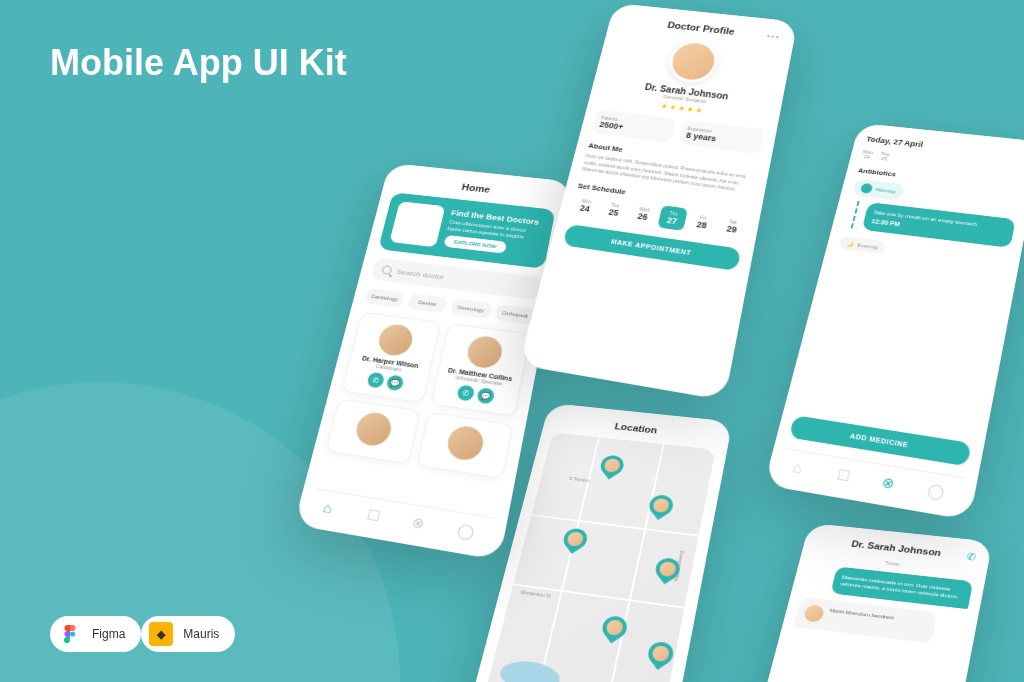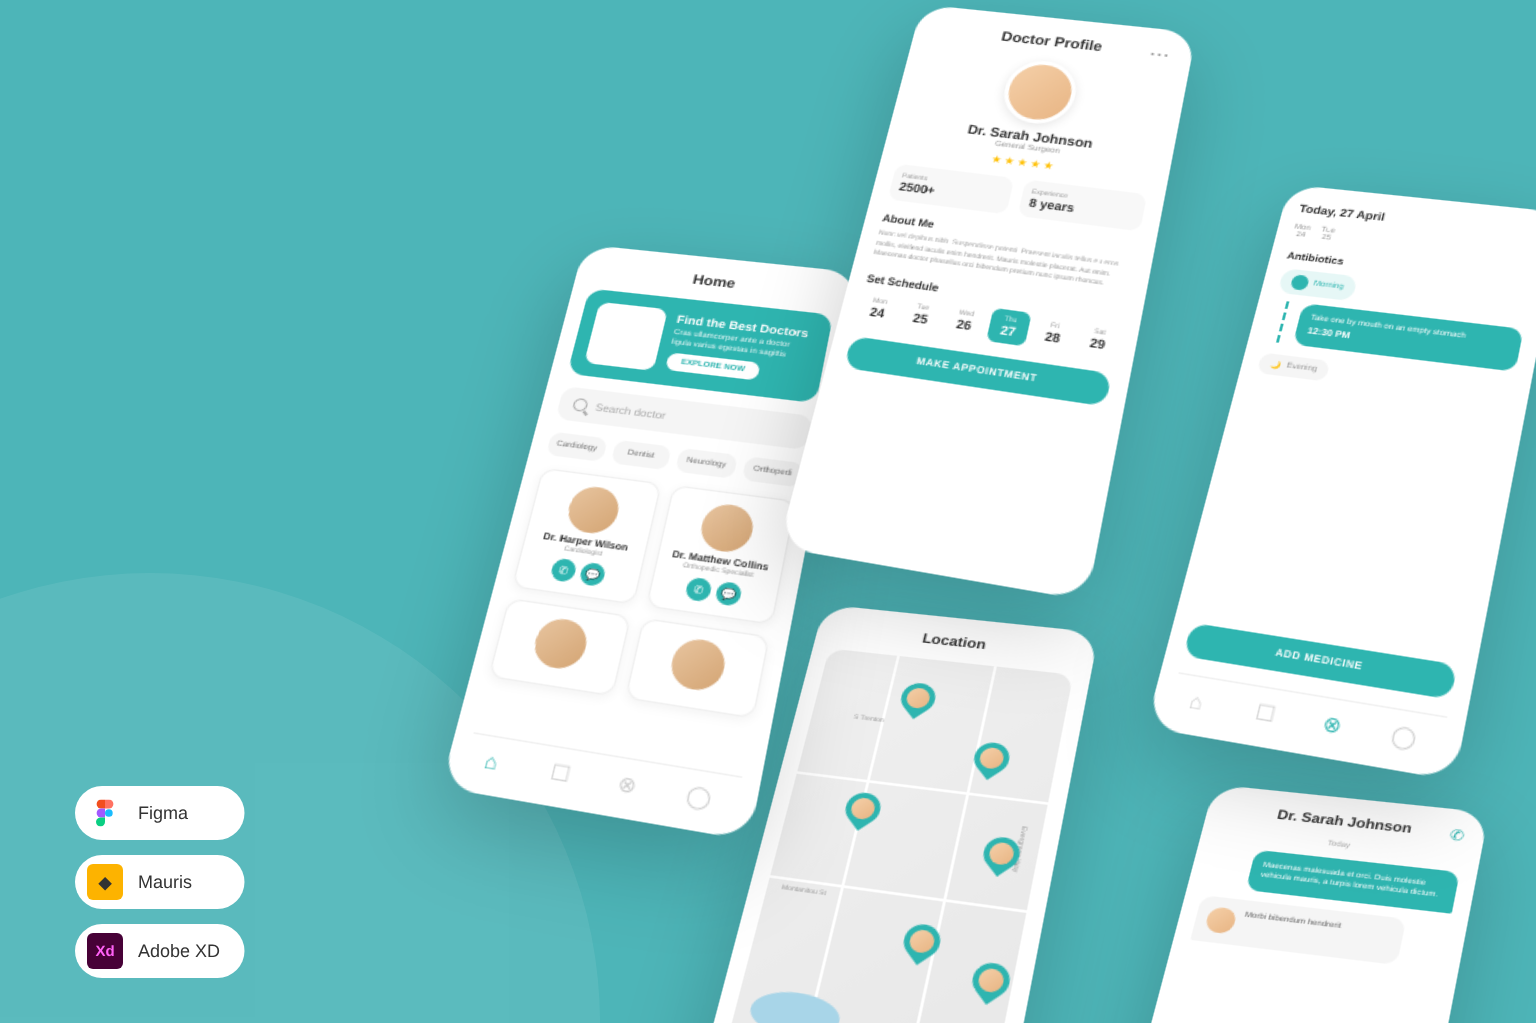--- a/index.html
+++ b/index.html
@@ -6,21 +6,21 @@
 body { width: 1024px; height: 682px; background: #4db5b8; overflow: hidden; position: relative; }
 .canvas { width: 100%; height: 100%; position: relative; }
 
 
 .bg-circle { position: absolute; width: 600px; height: 600px; border-radius: 50%; background: rgba(255,255,255,0.08); bottom: -300px; left: -200px; }
 
 
 .main-title { position: absolute; top: 40px; left: 50px; color: #fff; font-size: 36px; font-weight: 600; line-height: 1.3; }
 
 
-.tools { position: absolute; bottom: 30px; left: 50px; display: flex; flex-direction: column; gap: 10px; }
+.tools { position: absolute; bottom: 30px; left: 50px; display: flex; flex-direction: row; }
 .tool-badge { display: flex; align-items: center; gap: 10px; background: #fff; border-radius: 20px; padding: 6px 16px 6px 8px; font-size: 12px; font-weight: 500; color: #333; }
 .tool-icon { width: 24px; height: 24px; border-radius: 6px; display: flex; align-items: center; justify-content: center; font-size: 11px; font-weight: bold; }
 .figma-icon { background: #fff; }
 .figma-icon svg { width: 14px; height: 18px; }
 .sketch-icon { background: #fdb300; border-radius: 4px; }
 .xd-icon { background: #470137; color: #ff61f6; border-radius: 4px; font-size: 10px; }
 .ps-icon { background: #001e36; color: #31a8ff; border-radius: 4px; font-size: 10px; }
 
 
 .phones { position: absolute; top: 0; left: 0; width: 1024px; height: 682px; transform-style: preserve-3d; }
@@ -113,42 +113,39 @@
 .today-label { text-align: center; font-size: 6px; color: #aaa; margin-bottom: 8px; }
 .phone-icon { position: absolute; top: 14px; right: 14px; color: #2eb5b0; font-size: 12px; }
 </style>
 </head>
 <body>
 
 <div class="canvas">
   <div class="bg-circle"></div>
 
   <div class="main-title">
+    <div>Mobile App UI Kit</div>
   </div>
 
   <div class="tools">
     <div class="tool-badge">
       <div class="tool-icon figma-icon">
         <svg viewBox="0 0 14 21">
             <circle cx="10" cy="10.5" r="3" fill="#1abcfe"></circle>
             <path d="M4 0h3v7H4a3.5 3.5 0 010-7z" fill="#f24e1e"></path>
             <path d="M7 0h3a3.5 3.5 0 010 7H7z" fill="#ff7262"></path>
             <path d="M4 7h3v7H4a3.5 3.5 0 010-7z" fill="#a259ff"></path>
             <path d="M4 14h3v3.5a3.5 3.5 0 11-3-3.5z" fill="#0acf83"></path>
           </svg>
       </div>
       <span>Figma</span>
     </div>
     <div class="tool-badge">
       <div class="tool-icon sketch-icon">◆</div>
       <span>Mauris</span>
-    </div>
-    <div class="tool-badge">
-      <div class="tool-icon xd-icon">Xd</div>
-      <span>Adobe XD</span>
     </div>
   </div>
 
   <div class="phones">
 
     <div class="phone phone-1">
       <div class="phone-header">Home</div>
       <div class="hero-card">
         <div class="hero-img"></div>
         <div class="hero-text">

